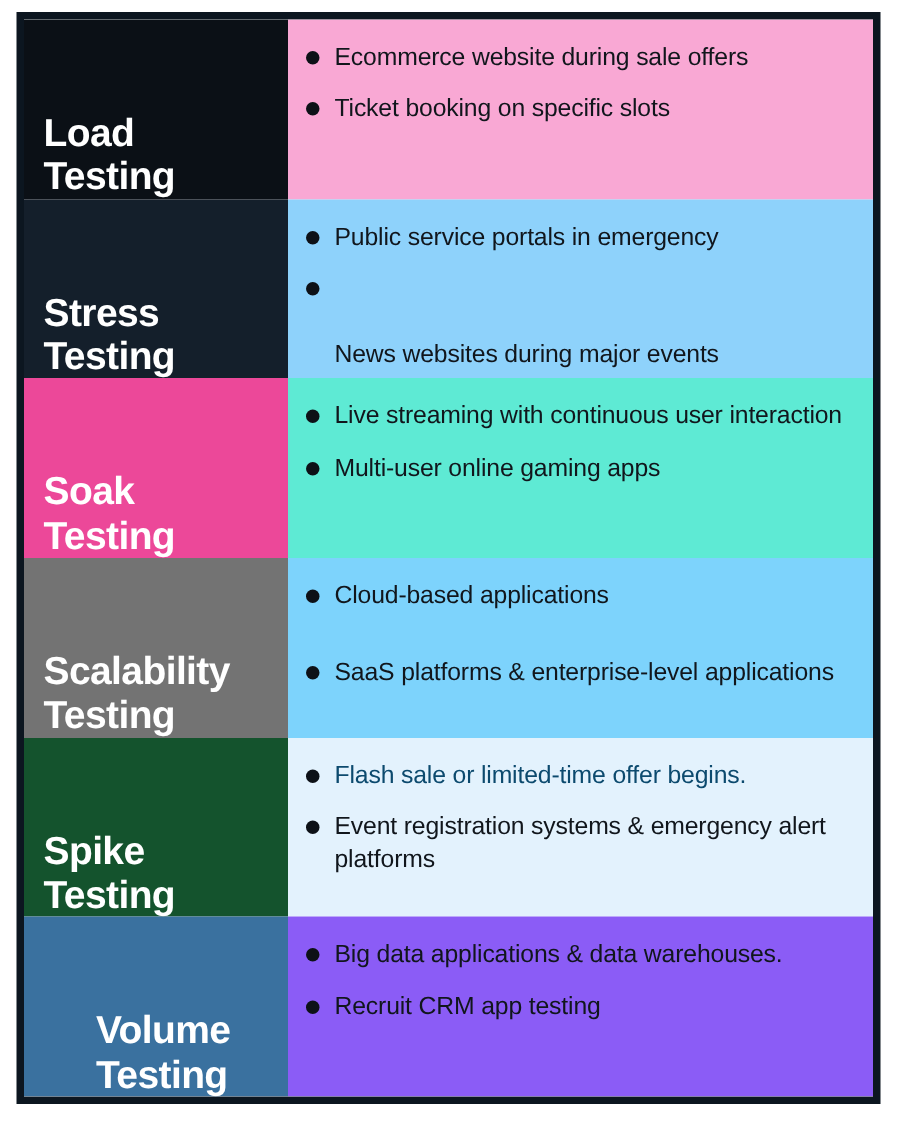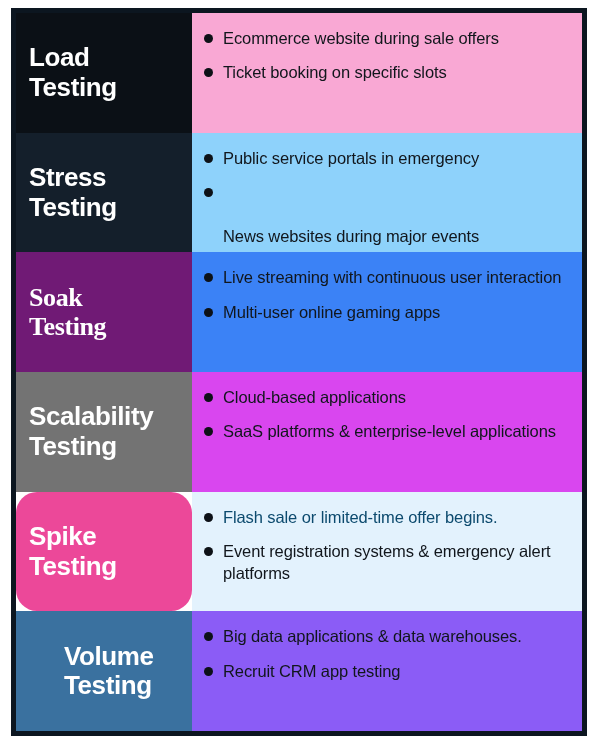--- a/index.html
+++ b/index.html
@@ -27,21 +27,21 @@
   .row {
     display: flex;
     flex: 1 1 0;
     min-height: 0;
   }
 
   .type-cell {
     width: 176px;
     flex: 0 0 176px;
     display: flex;
-    align-items: center;
+    align-items: flex-end;
     padding: 0 6px 0 13px;
   }
 
   .type-label {
     color: #ffffff;
     font-weight: bold;
     font-size: 26px;
     line-height: 1.13;
     letter-spacing: -0.4px;
     white-space: pre-line;
@@ -110,53 +110,53 @@
           <span class="bullet-dot" style="background: rgb(13, 17, 23);"></span>
           <span class="bullet-text" style="color: rgb(17, 22, 28);">Public service portals in emergency</span>
         </div>
         <div class="bullet-item">
           <span class="bullet-dot" style="background: rgb(13, 17, 23);"></span>
           <span class="bullet-text" style="color: rgb(17, 22, 28); margin-top: 44px;">News websites during major events</span>
         </div>
       </div>
     </div>
     <div class="row">
-      <div class="type-cell" style="background: #701a75; font-family: Liberation Serif, serif;">
+      <div class="type-cell" style="background: #ec4899;">
         <div class="type-label">Soak
 Testing</div>
       </div>
-      <div class="examples-cell" style="background: #3b82f6;">
+      <div class="examples-cell" style="background: #5eead4;">
         <div class="bullet-item">
           <span class="bullet-dot" style="background: rgb(13, 17, 23);"></span>
           <span class="bullet-text" style="color: rgb(17, 22, 28);">Live streaming with continuous user interaction</span>
         </div>
         <div class="bullet-item">
           <span class="bullet-dot" style="background: rgb(13, 17, 23);"></span>
           <span class="bullet-text" style="color: rgb(17, 22, 28);">Multi-user online gaming apps</span>
         </div>
       </div>
     </div>
     <div class="row">
       <div class="type-cell" style="background: #737373;">
         <div class="type-label">Scalability
 Testing</div>
       </div>
-      <div class="examples-cell" style="background: #d946ef;">
+      <div class="examples-cell" style="background: #7dd3fc; gap: 17px;">
         <div class="bullet-item">
           <span class="bullet-dot" style="background: rgb(13, 17, 23);"></span>
           <span class="bullet-text" style="color: rgb(17, 22, 28);">Cloud-based applications</span>
         </div>
         <div class="bullet-item">
           <span class="bullet-dot" style="background: rgb(13, 17, 23);"></span>
           <span class="bullet-text" style="color: rgb(17, 22, 28);">SaaS platforms &amp; enterprise-level applications</span>
         </div>
       </div>
     </div>
     <div class="row">
-      <div class="type-cell" style="background: #ec4899; border-radius: 21px;">
+      <div class="type-cell" style="background: #14532d;">
         <div class="type-label">Spike
 Testing</div>
       </div>
       <div class="examples-cell" style="background: rgb(227, 242, 253);">
         <div class="bullet-item">
           <span class="bullet-dot" style="background: rgb(13, 17, 23);"></span>
           <span class="bullet-text" style="color: #0c4a6e;">Flash sale or limited-time offer begins.</span>
         </div>
         <div class="bullet-item">
           <span class="bullet-dot" style="background: rgb(13, 17, 23);"></span>

